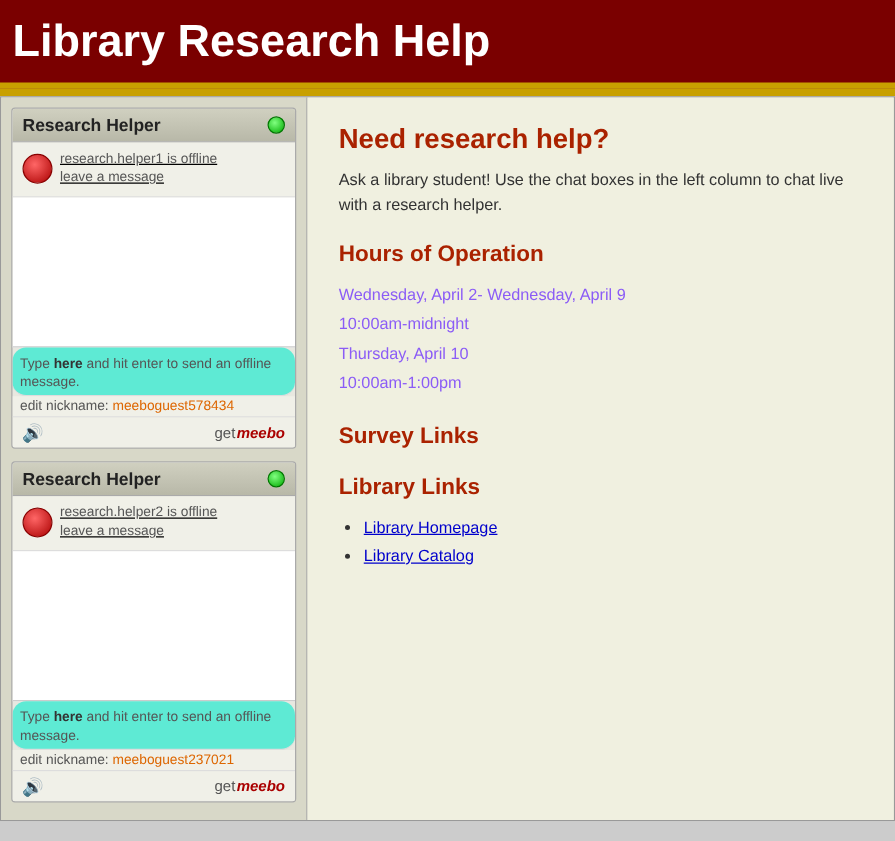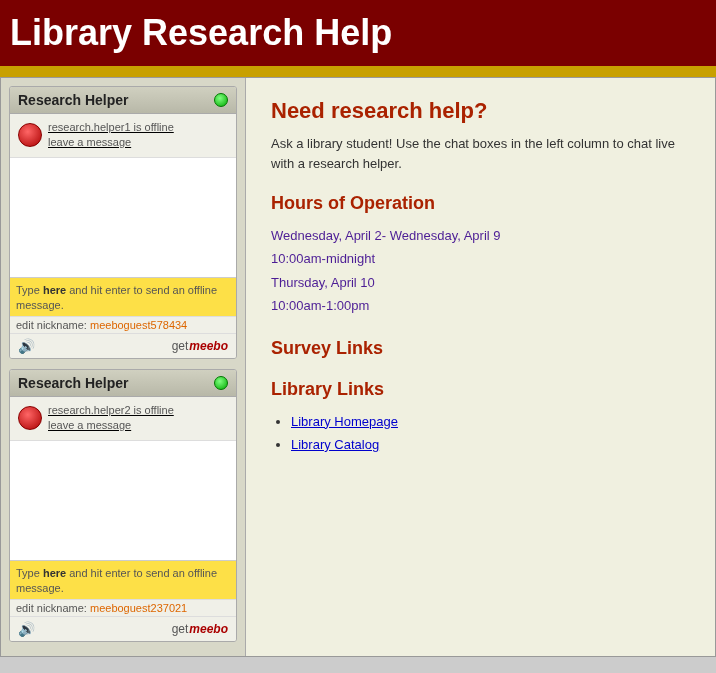--- a/index.html
+++ b/index.html
@@ -105,22 +105,23 @@
     }
 
     .chat-body {
       height: 120px;
       background: white;
       border-bottom: 1px solid #ccc;
     }
 
     .chat-input-area {
       padding: 4px 6px;
-      background: #fde047;
+      background: #5eead4;
       border-bottom: 1px solid #ddd;
+      border-radius: 11px;
     }
 
     .chat-input-text {
       font-size: 11px;
       color: #555;
     }
 
     .chat-input-text a {
       color: #333;
       font-weight: bold;
@@ -186,21 +187,21 @@
       margin-bottom: 10px;
     }
 
     .main-content p {
       color: #333;
       line-height: 1.5;
       margin-bottom: 8px;
     }
 
     .hours-text {
-      color: #4c1d95;
+      color: #8b5cf6;
       line-height: 1.8;
       font-size: 13px;
     }
 
     .main-content ul {
       margin-left: 20px;
       margin-bottom: 8px;
     }
 
     .main-content ul li {

